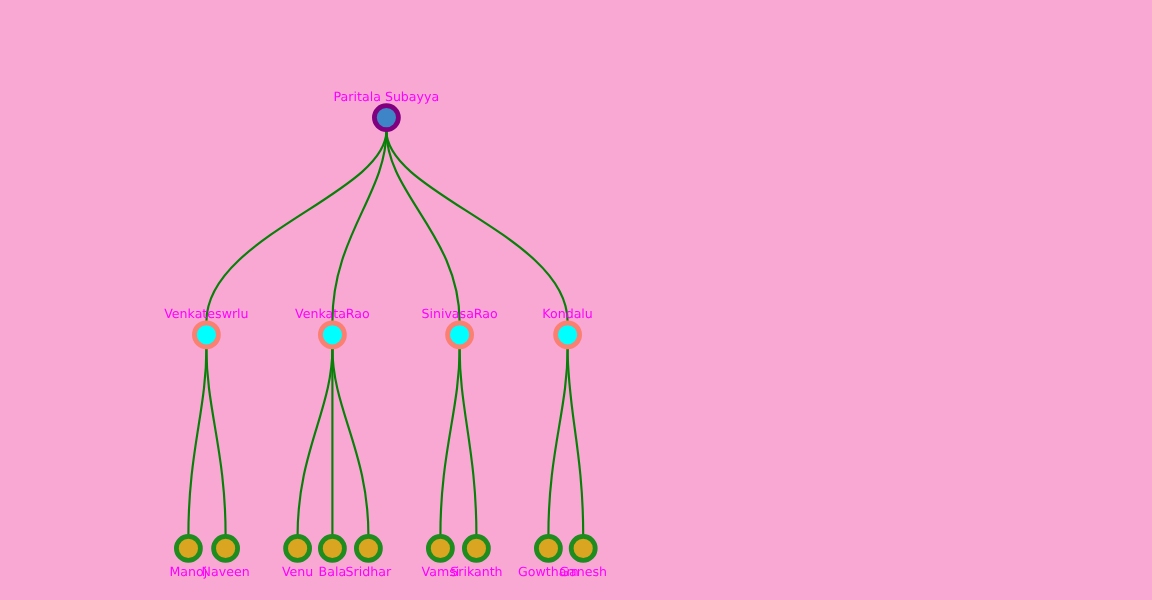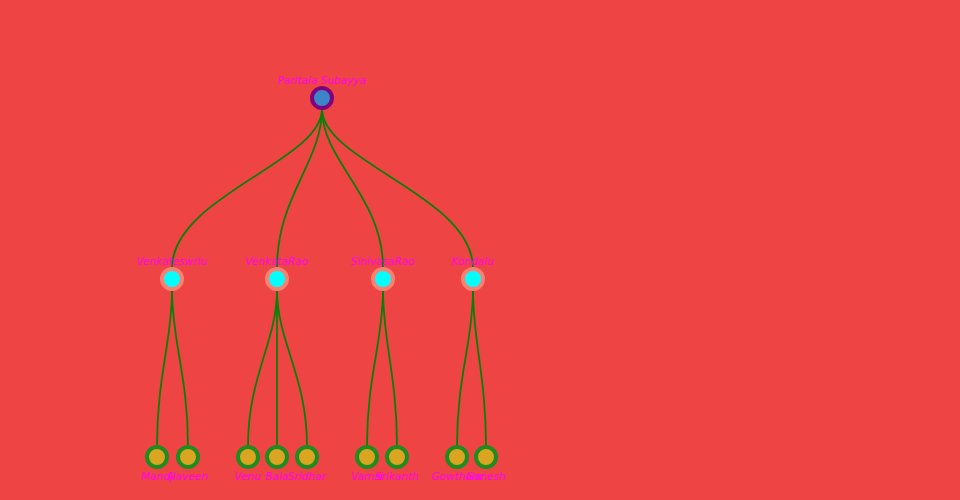--- a/index.html
+++ b/index.html
@@ -19,21 +19,21 @@
   }
   svg { display: block; }
   .tree-label {
     font-family: "DejaVu Sans", "Liberation Sans", sans-serif;
     font-size: 10.5px;
   }
 </style>
 </head>
 <body>
 
-<div id="stage" style="background: #ef4444; font-style: italic;">
+<div id="stage" style="background: #f9a8d4;">
   <svg id="tree-svg" width="960" height="500" viewBox="0 0 960 500">
     <g id="edges-layer">
         <path d="M 322 109 C 322 161.5 172 196.4 172 268" fill="none" stroke="#088008" stroke-width="1.8" stroke-linecap="round"></path>
         <path d="M 322 109 C 322 161.5 277 196.4 277 268" fill="none" stroke="#088008" stroke-width="1.8" stroke-linecap="round"></path>
         <path d="M 322 109 C 322 161.5 383 196.4 383 268" fill="none" stroke="#088008" stroke-width="1.8" stroke-linecap="round"></path>
         <path d="M 322 109 C 322 161.5 473 196.4 473 268" fill="none" stroke="#088008" stroke-width="1.8" stroke-linecap="round"></path>
         <path d="M 172 290 C 172 341.5 157 375.8 157 446" fill="none" stroke="#088008" stroke-width="1.8" stroke-linecap="round"></path>
         <path d="M 172 290 C 172 341.5 188 375.8 188 446" fill="none" stroke="#088008" stroke-width="1.8" stroke-linecap="round"></path>
         <path d="M 277 290 C 277 341.5 248 375.8 248 446" fill="none" stroke="#088008" stroke-width="1.8" stroke-linecap="round"></path>
         <path d="M 277 290 C 277 341.5 277 375.8 277 446" fill="none" stroke="#088008" stroke-width="1.8" stroke-linecap="round"></path>

